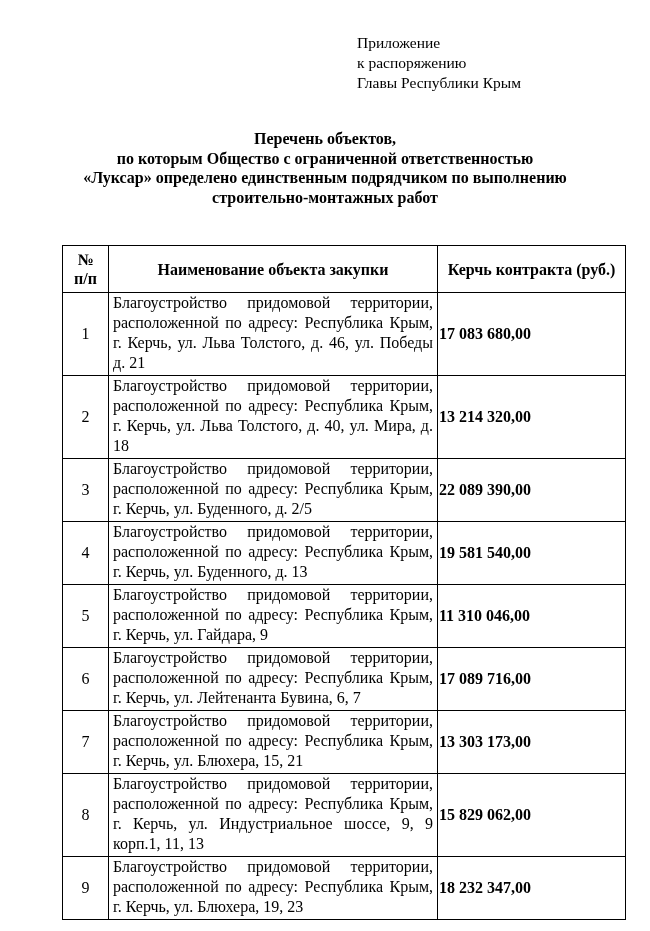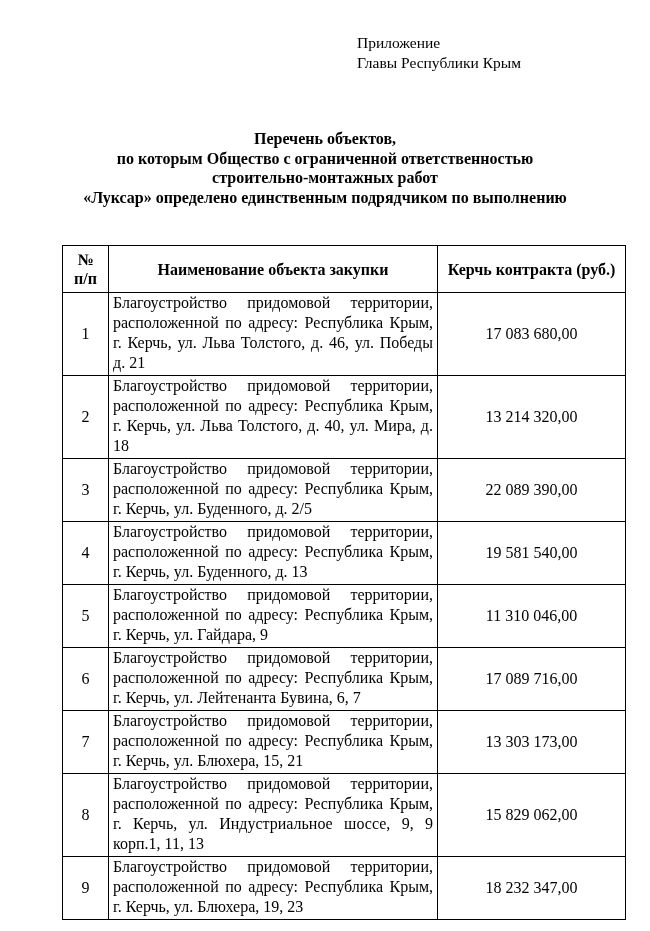--- a/index.html
+++ b/index.html
@@ -60,40 +60,42 @@
     padding: 1px;
   }
   .objects td.name {
     text-align: justify;
     vertical-align: middle;
     padding: 0 4px 2px 4px;
     line-height: 20px;
     hyphens: none;
   }
   .objects td.price {
-    text-align: center;
+    text-align: left;
     vertical-align: middle;
     padding: 1px;
+    font-weight: bold;
   }
 </style>
 </head>
 <body>
 
 <div class="page">
 
   <div class="annex-block">
     <div>Приложение</div>
+    <div>к распоряжению</div>
     <div>Главы Республики Крым</div>
   </div>
 
   <div class="doc-title">
     <div>Перечень объектов,</div>
     <div>по которым Общество с ограниченной ответственностью</div>
+    <div>«Луксар» определено единственным подрядчиком по выполнению</div>
     <div>строительно-монтажных работ</div>
-    <div>«Луксар» определено единственным подрядчиком по выполнению</div>
   </div>
 
   <table class="objects">
     <colgroup>
       <col class="c-num">
         <col class="c-name">
         <col class="c-price">
     </colgroup>
     <thead>
       <tr>

